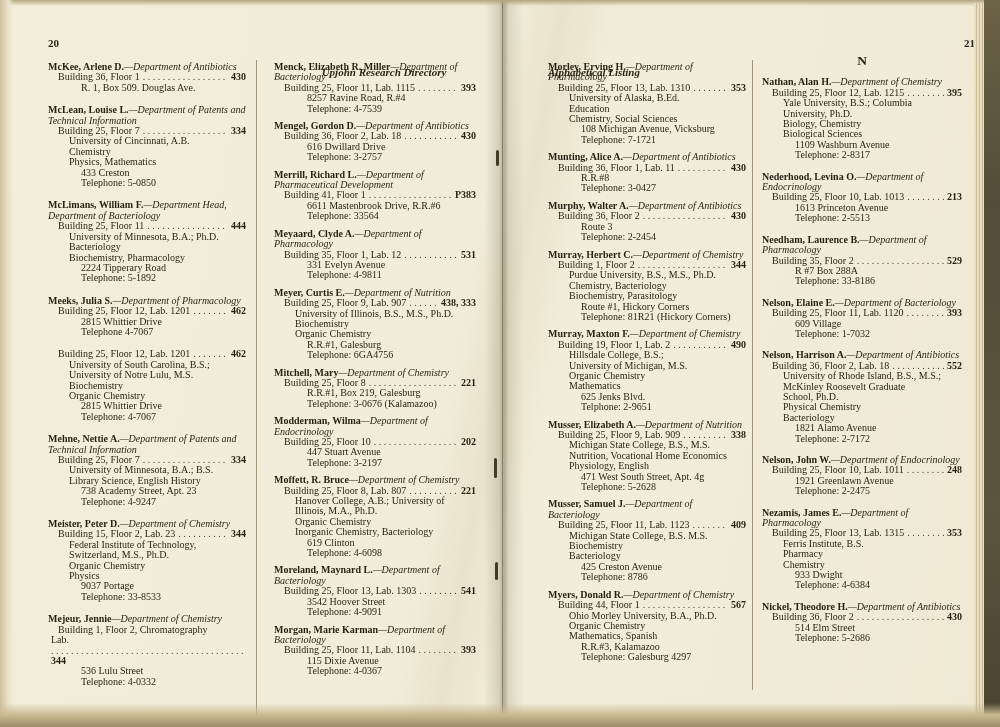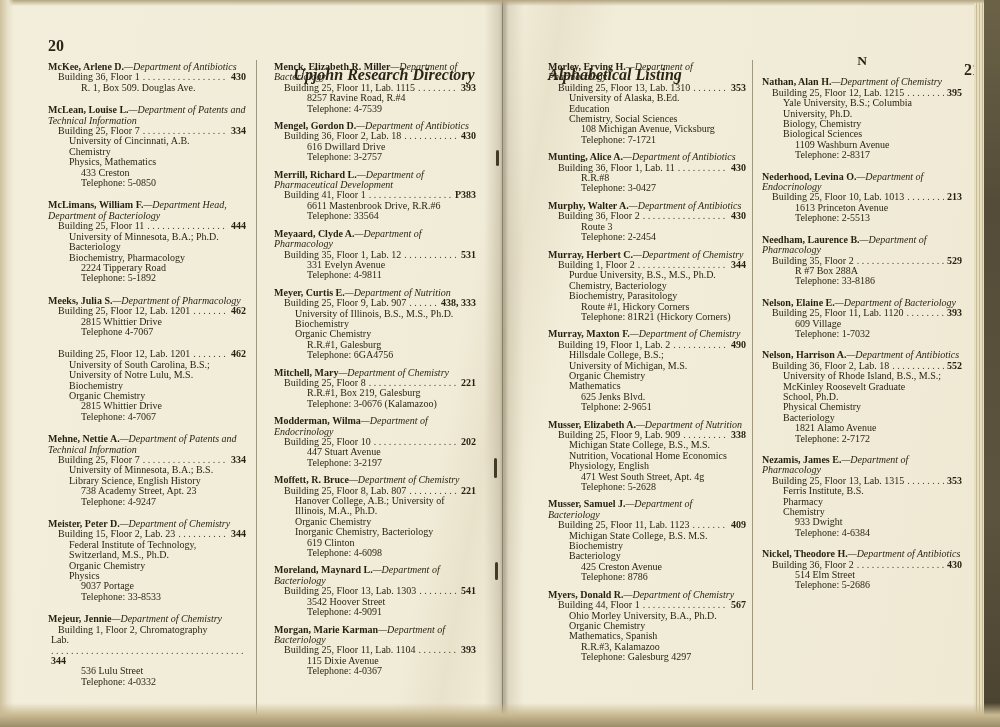--- a/index.html
+++ b/index.html
@@ -24,21 +24,21 @@
   .edge-right{position:absolute;right:0;top:0;width:16px;height:100%;
     background:linear-gradient(to bottom,#6b6248,#544c38 28%,#5d543f 70%,#49422f);}
   
   .gutter{position:absolute;left:484px;top:0;width:40px;height:100%;
     background:linear-gradient(to right,rgba(0,0,0,0),rgba(118,103,72,0.22) 38%,rgba(88,76,50,0.40) 50%,rgba(118,103,72,0.16) 62%,rgba(0,0,0,0));}
   .crease{position:absolute;left:502px;top:0;width:1px;height:100%;background:rgba(72,62,40,0.45);}
   .stitch{position:absolute;width:3px;background:#423927;border-radius:2px;}
   
   .divider{position:absolute;width:1px;background:#a3967a;}
   
-  .hdr{position:absolute;top:37px;font-size:16px;color:#2c2517;font-weight:bold;}
+  .hdr{position:absolute;top:37px;font-size:11px;color:#2c2517;font-weight:bold;}
   .hdr.italic{font-style:italic;margin-top:29px;}
   
   .col{position:absolute;top:62px;width:198px;height:656px;overflow:hidden;
     color:#261f12;font-size:10px;line-height:10.4px;letter-spacing:0;}
   #col1{left:48px;}
   #col2{left:274px;width:202px;}
   #col3{left:548px;}
   #col4{left:762px;width:200px;top:54px;}
   .entry{margin:0 0 7px 0;}
   #col1 .entry{margin-bottom:12px;}
@@ -60,21 +60,21 @@
   .section-letter{text-align:center;font-weight:bold;font-size:13.5px;margin:2px 0 11px 0;}
 </style>
 </head>
 <body>
 
 <div class="spread">
 
   <div class="hdr" id="pagenum-left" style="left:48px;">20</div>
   <div class="hdr italic" id="title-left" style="left:268px;width:232px;text-align:center;">Upjohn Research Directory</div>
   <div class="hdr italic" id="title-right" style="left:548px;">Alphabetical Listing</div>
-  <div class="hdr" id="pagenum-right" style="left:964px;margin-top:24px;">21</div>
+  <div class="hdr" id="pagenum-right" style="left:964px;">21</div>
 
   <div class="col" id="col1">
       <div class="entry">
         <p class="head"><span class="nm">McKee, Arlene D.</span><span class="dept">—Department of Antibiotics</span></p>
         <p class="line ref">
           <span class="rt">Building 36, Floor 1</span>
           <span class="dots"></span>
           <span class="num">430</span>
         </p>
         <p class="line i3">R. 1, Box 509. Douglas Ave.</p>
@@ -431,20 +431,30 @@
         </p>
         <p class="line i2">University of Rhode Island, B.S., M.S.;</p>
         <p class="line i2">McKinley Roosevelt Graduate</p>
         <p class="line i2">School, Ph.D.</p>
         <p class="line i2">Physical Chemistry</p>
         <p class="line i2">Bacteriology</p>
         <p class="line i3">1821 Alamo Avenue</p>
         <p class="line i3">Telephone: 2-7172</p>
       </div>
       <div class="entry">
+        <p class="head"><span class="nm">Nelson, John W.</span><span class="dept">—Department of Endocrinology</span></p>
+        <p class="line ref">
+          <span class="rt">Building 25, Floor 10, Lab. 1011</span>
+          <span class="dots"></span>
+          <span class="num">248</span>
+        </p>
+        <p class="line i3">1921 Greenlawn Avenue</p>
+        <p class="line i3">Telephone: 2-2475</p>
+      </div>
+      <div class="entry">
         <p class="head"><span class="nm">Nezamis, James E.</span><span class="dept">—Department of Pharmacology</span></p>
         <p class="line ref">
           <span class="rt">Building 25, Floor 13, Lab. 1315</span>
           <span class="dots"></span>
           <span class="num">353</span>
         </p>
         <p class="line i2">Ferris Institute, B.S.</p>
         <p class="line i2">Pharmacy</p>
         <p class="line i2">Chemistry</p>
         <p class="line i3">933 Dwight</p>

